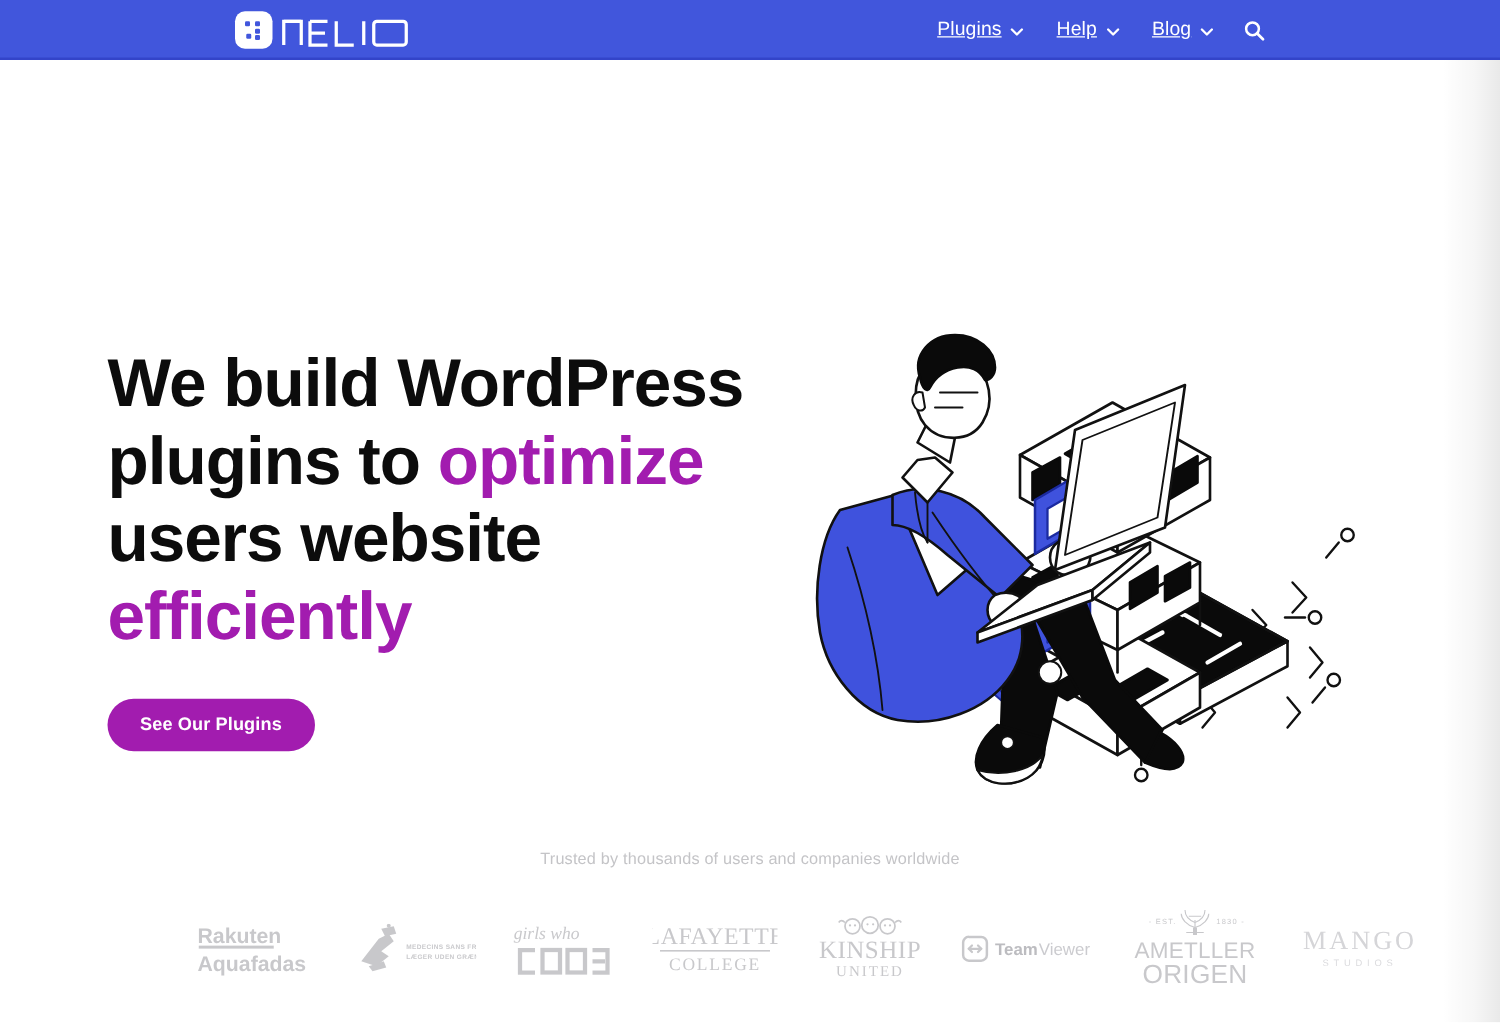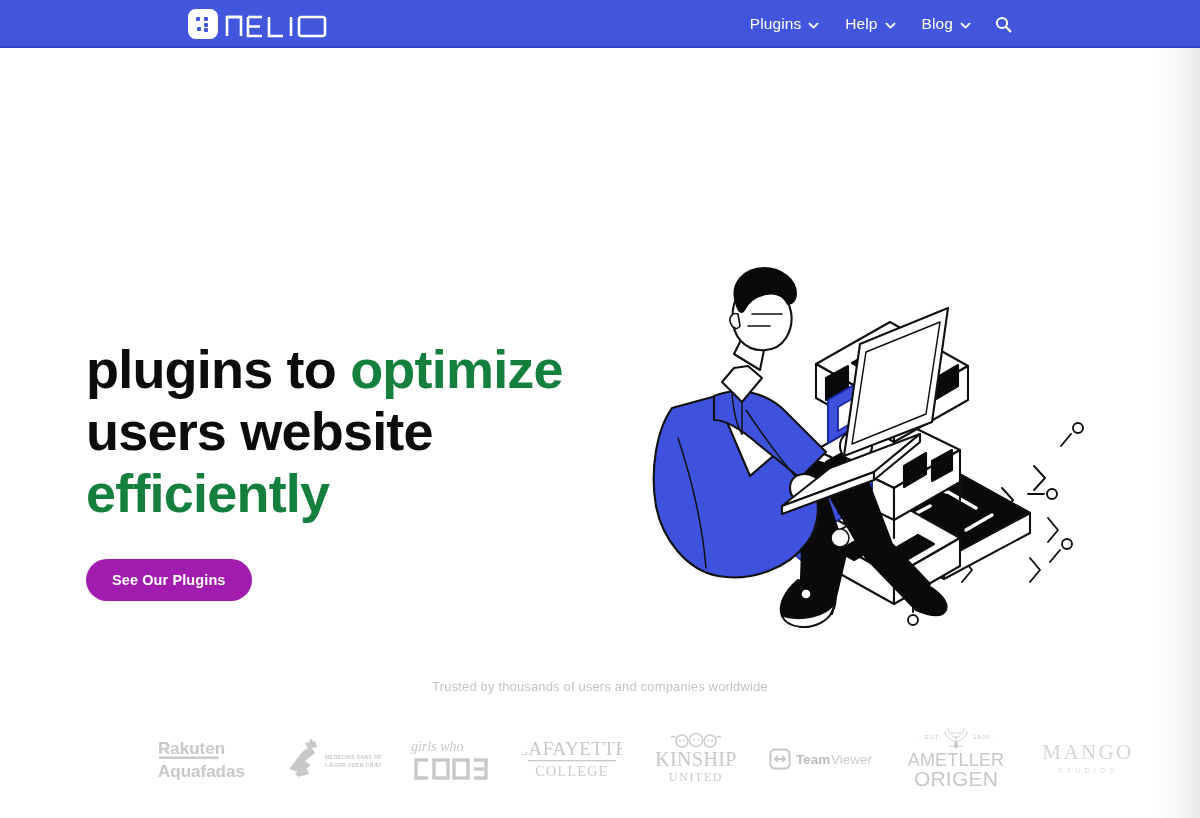--- a/index.html
+++ b/index.html
@@ -96,20 +96,21 @@
     display: flex;
     align-items: center;
     gap: 7px;
     padding: 0 13px;
     height: 48px;
     color: #ffffff;
     font-size: 15.5px;
     font-weight: 400;
     cursor: pointer;
     white-space: nowrap;
+    text-decoration: underline;
   }
   .nav-item .label { letter-spacing: .1px; }
   .caret {
     width: 11px; height: 11px;
     display: inline-block;
     position: relative;
     top: 1px;
   }
   .caret svg { display: block; }
 
@@ -134,21 +135,21 @@
     position: absolute;
     left: 86px;
     top: 228px;
     width: 560px;
     font-size: 54px;
     line-height: 62px;
     font-weight: 700;
     color: #0c0c0c;
     letter-spacing: -0.8px;
   }
-  .headline .accent { color: #15803d; }
+  .headline .accent { color: #a21caf; }
 
   .cta {
     position: absolute;
     left: 86px;
     top: 511px;
     background: #a21caf;
     color: #ffffff;
     border: none;
     border-radius: 999px;
     padding: 0 26px;
@@ -276,21 +277,21 @@
         </svg>
       </div>
 
     </nav>
   </div>
   <div class="header-underline"></div>
 
   <div class="hero">
 
     <h1 class="headline">
-      <br>
+      <span>We build WordPress</span><br>
       <span>plugins to </span><span class="accent">optimize</span><br>
       <span>users website</span><br>
       <span class="accent">efficiently</span>
     </h1>
 
     <button class="cta">See Our Plugins</button>
 
     <div class="illustration">
       <svg viewBox="0 0 480 400" aria-hidden="true">
         <g fill="none" stroke="#111111" stroke-width="2.1" stroke-linecap="round" stroke-linejoin="round">

